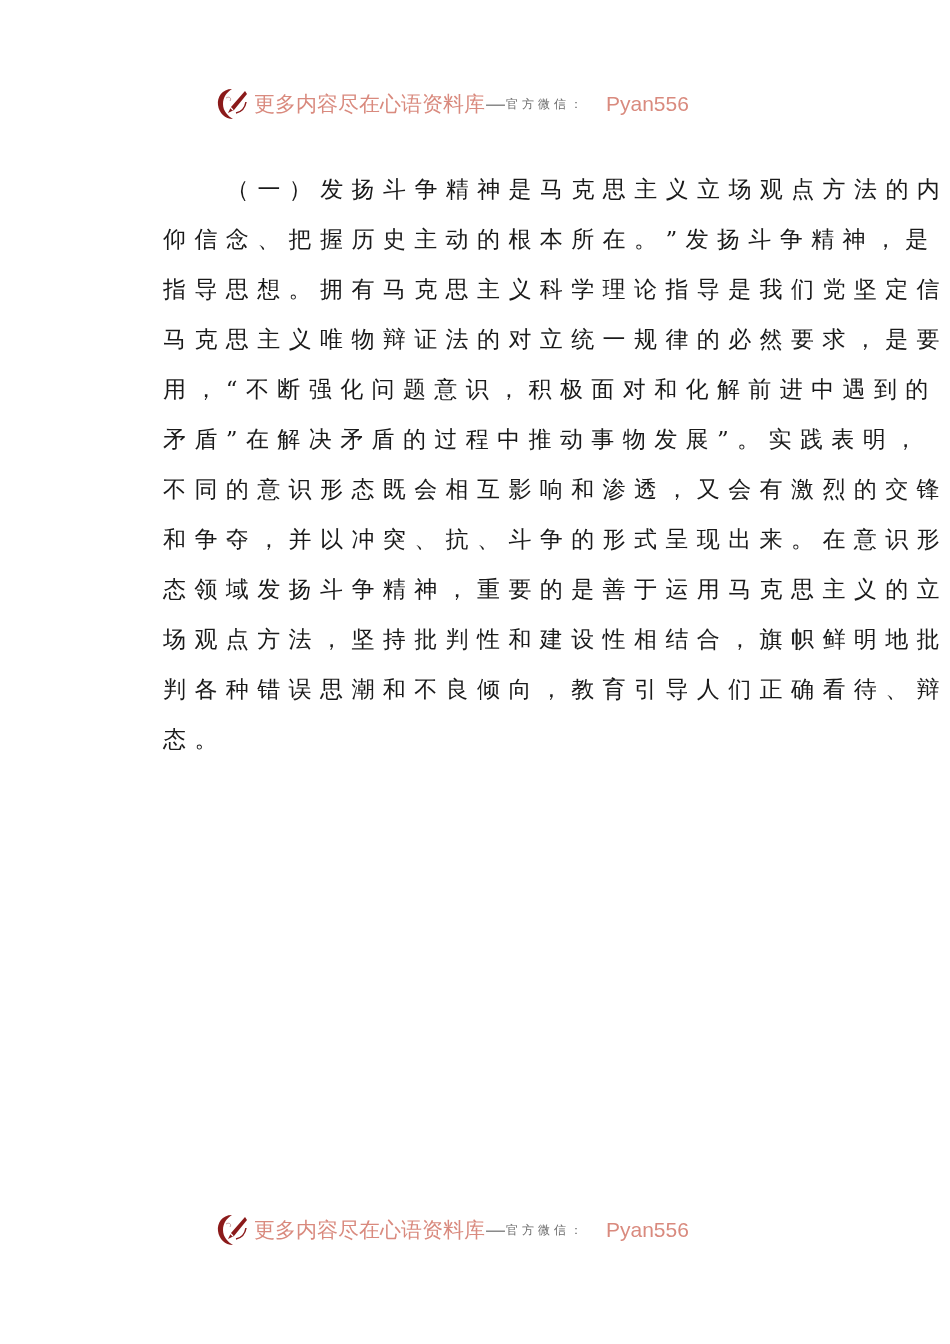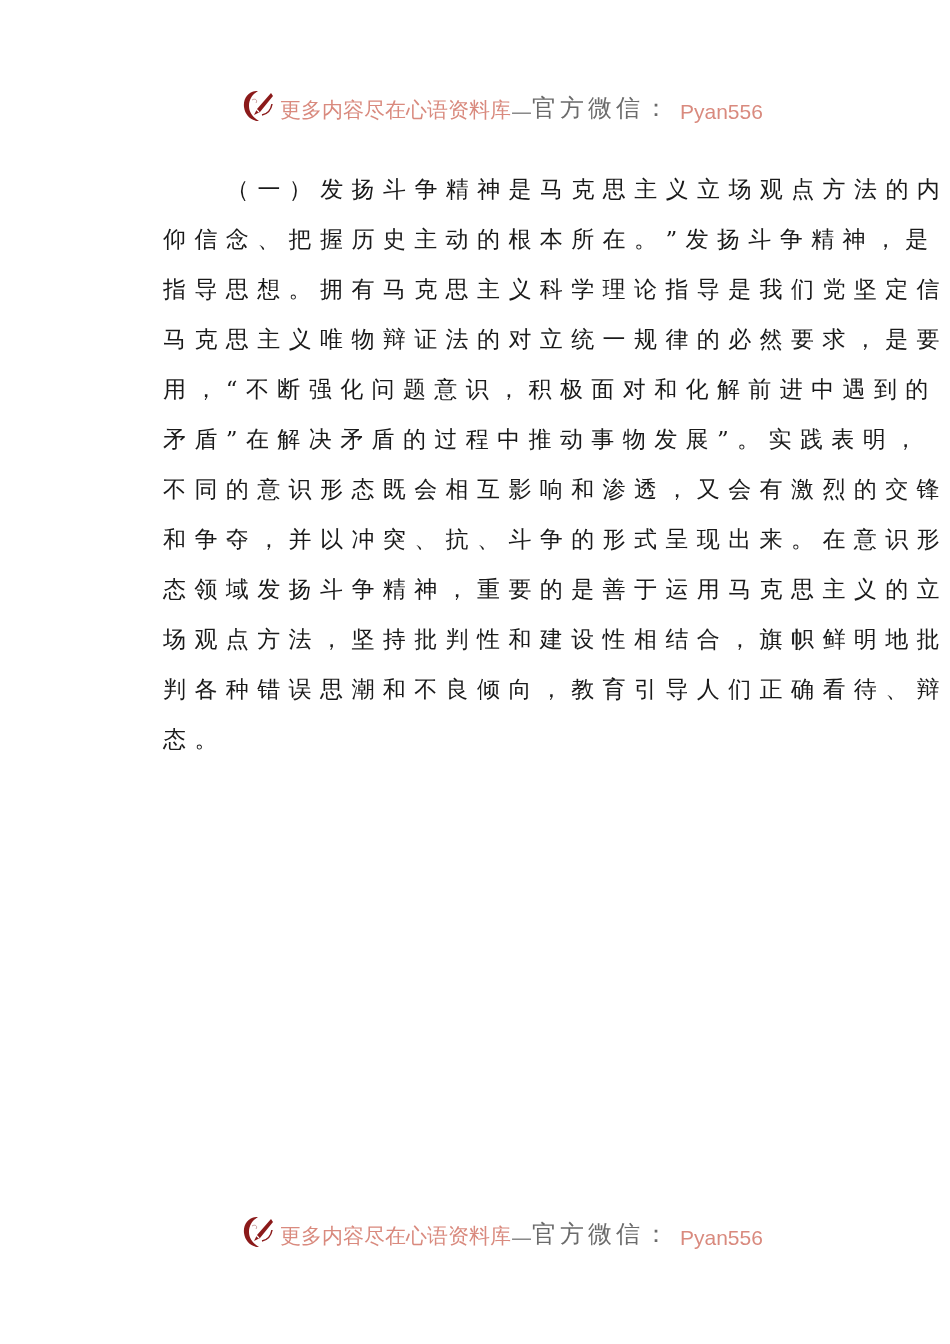--- a/index.html
+++ b/index.html
@@ -10,24 +10,24 @@
     body {
       width: 950px;
       height: 1344px;
       position: relative;
       overflow: hidden;
       font-family: "DejaVu Serif", "Liberation Serif", serif;
       color: #1a1a1a;
     }
     .watermark {
       position: absolute;
-      left: 240px;
+      left: 214px;
       height: 40px;
       display: flex;
-      align-items: flex-end;
+      align-items: center;
       white-space: nowrap;
     }
     .watermark.top { top: 84px; }
     .watermark.bottom { top: 1210px; }
     .wm-logo {
       width: 36px;
       height: 36px;
       margin-right: 4px;
       flex: 0 0 auto;
     }
@@ -36,30 +36,30 @@
       font-size: 21px;
       color: #d98a7e;
       letter-spacing: 0px;
     }
     .wm-dash {
       font-size: 21px;
       color: #8a8a8a;
       font-family: "DejaVu Sans", sans-serif;
     }
     .wm-wechat-label {
-      font-size: 24px;
+      font-size: 12px;
       color: #6b6b6b;
       font-family: Liberation Mono, monospace;
       letter-spacing: 4px;
     }
     .wm-wechat-id {
       font-size: 21px;
       color: #d98a7e;
       font-family: "Liberation Sans", sans-serif;
-      margin-left: 8px;
+      margin-left: 20px;
     }
     .content {
       position: absolute;
       left: 147px;
       top: 148px;
       width: 640px;
     }
     .para {
       margin: 16px;
       font-size: 23px;

